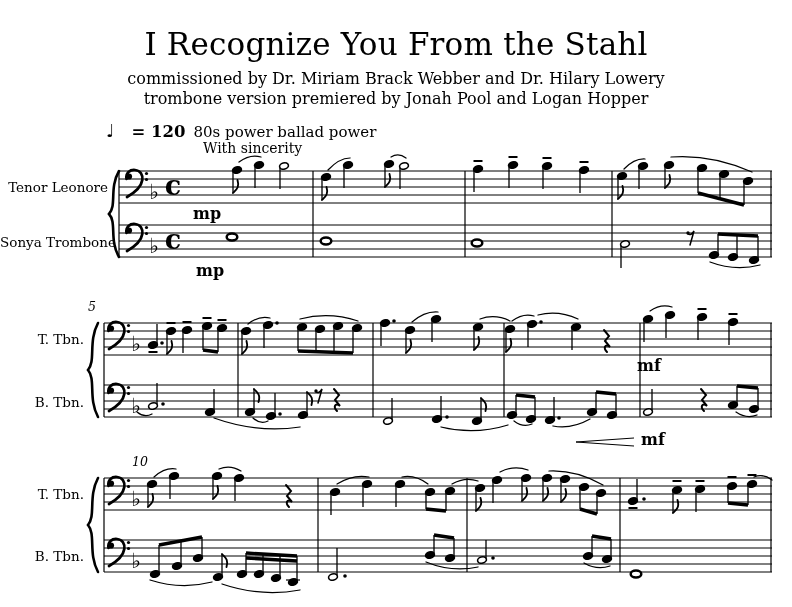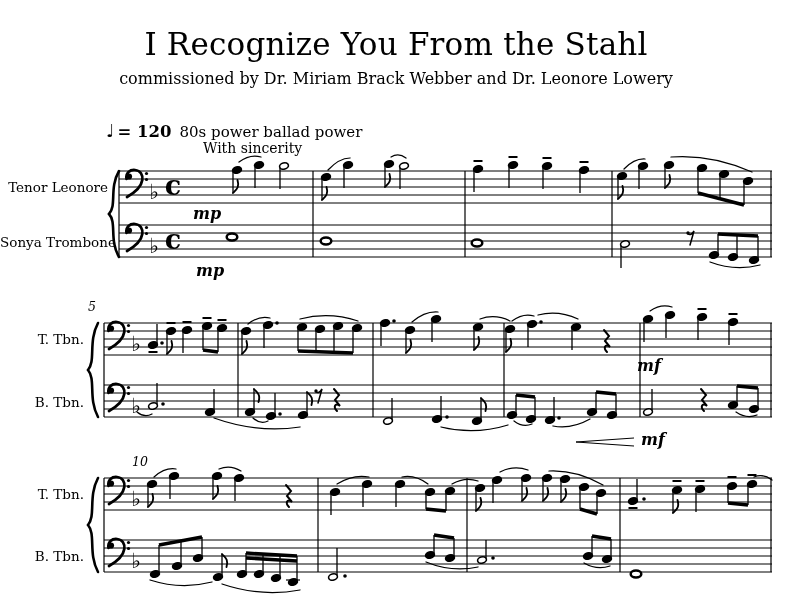--- a/index.html
+++ b/index.html
@@ -5,34 +5,34 @@
   html,body{margin:0;padding:0;background:#fff;}
   #page{position:relative;width:792px;height:607px;background:#ffffff;overflow:hidden;
         font-family:"DejaVu Serif",serif;color:#000;}
   #score{position:absolute;left:0;top:0;}
   .ovl{position:absolute;white-space:nowrap;}
   .title{left:0;right:0;top:26px;text-align:center;font-size:31px;letter-spacing:0.2px;}
   .ded1{left:0;right:0;top:69px;text-align:center;font-size:16px;}
   .ded2{left:0;right:0;top:89px;text-align:center;font-size:16px;}
   .tempo{left:106px;top:120px;font-size:15px;}
   .tempo .tnote{font-family:"DejaVu Sans",sans-serif;font-weight:bold;font-size:18px;}
-  .tempo .tbpm{font-weight:bold;font-size:16.5px;margin-left:3px;margin-right:8px;}
+  .tempo .tbpm{font-weight:bold;font-size:16.5px;margin-left:17px;margin-right:8px;}
   .expr{left:203px;top:140px;font-size:14px;}
   .composer{right:19px;top:137px;font-size:15px;}
   .ilabel{font-size:13.5px;text-align:right;}
   .lab-tt1{left:0;width:108px;top:179px;}
   .lab-bt1{left:0;width:108px;top:234px;}
   .lab-tt2{left:0;width:84px;top:331px;}
   .lab-bt2{left:0;width:84px;top:394px;}
   .lab-tt3{left:0;width:84px;top:486px;}
   .lab-bt3{left:0;width:84px;top:548px;}
   .mnum{font-style:italic;font-size:12.5px;}
   .num5{left:88px;top:299px;}
   .num10{left:100px;top:454px;margin-left:32px;}
-  .dyn{font-weight:bold;font-style:italic;font-size:16px;}
+  .dyn{font-weight:bold;font-size:16px;}
   .mp1{left:193px;top:204px;}
   .mp2{left:196px;top:261px;}
   .mf1{left:637px;top:356px;}
   .mf2{left:641px;top:430px;}
 </style>
 </head>
 <body>
 
 <div id="page">
   <svg id="score" width="792" height="607" viewBox="0 0 792 607">
@@ -411,21 +411,22 @@
       <ellipse cx="588" cy="556" rx="4.5" ry="3.2" fill="#000000" stroke="#000000" stroke-width="1.6" transform="rotate(-15 588 556)"></ellipse>
       <line x1="592" y1="554" x2="592" y2="536" stroke="#000000" stroke-width="1.3"></line>
       <ellipse cx="607" cy="559" rx="4.5" ry="3.2" fill="#000000" stroke="#000000" stroke-width="1.6" transform="rotate(-15 607 559)"></ellipse>
       <line x1="611" y1="557" x2="611" y2="539" stroke="#000000" stroke-width="1.3"></line>
       <line x1="592" y1="536" x2="611" y2="539" stroke="#000000" stroke-width="3.4"></line>
       <path d="M584,563 Q597,570.58 610,566" fill="none" stroke="#000000" stroke-width="1.25" stroke-linecap="round"></path>
       <ellipse cx="636" cy="574" rx="5.3" ry="3.5" fill="#fff" stroke="#000000" stroke-width="2.5"></ellipse>
     </svg>
 
   <div class="ovl title">I Recognize You From the Stahl</div>
-  <div class="ovl ded1">commissioned by Dr. Miriam Brack Webber and Dr. Leonore Lowery</div>
+  <div class="ovl ded1">commissioned by Dr. Miriam Brack Webber and Dr. Hilary Lowery</div>
+  <div class="ovl ded2">trombone version premiered by Jonah Pool and Logan Hopper</div>
 
   <div class="ovl tempo">
     <span class="tnote">♩</span><span class="tbpm">= 120</span><span class="tstyle">80s power ballad power</span>
   </div>
   <div class="ovl expr">With sincerity</div>
 
   <div class="ovl ilabel lab-tt1">Tenor Leonore</div>
   <div class="ovl ilabel lab-bt1">Sonya Trombone</div>
   <div class="ovl ilabel lab-tt2">T. Tbn.</div>
   <div class="ovl ilabel lab-bt2">B. Tbn.</div>

